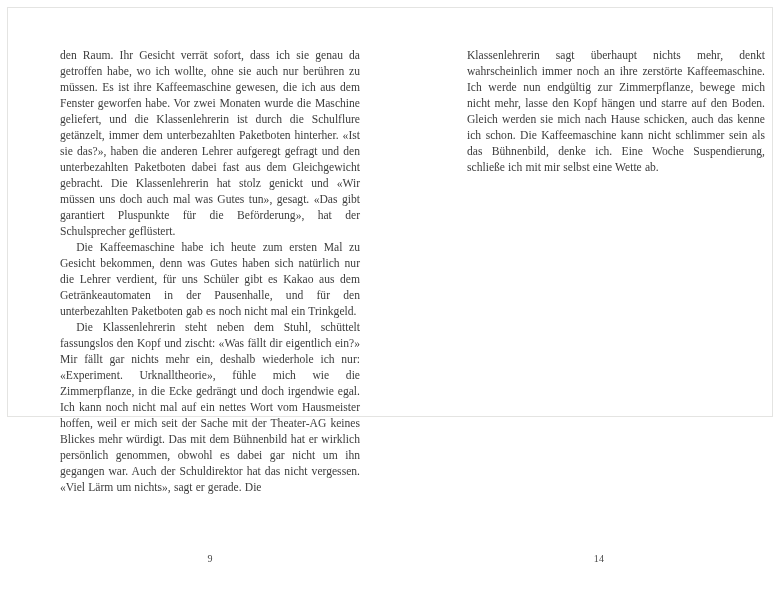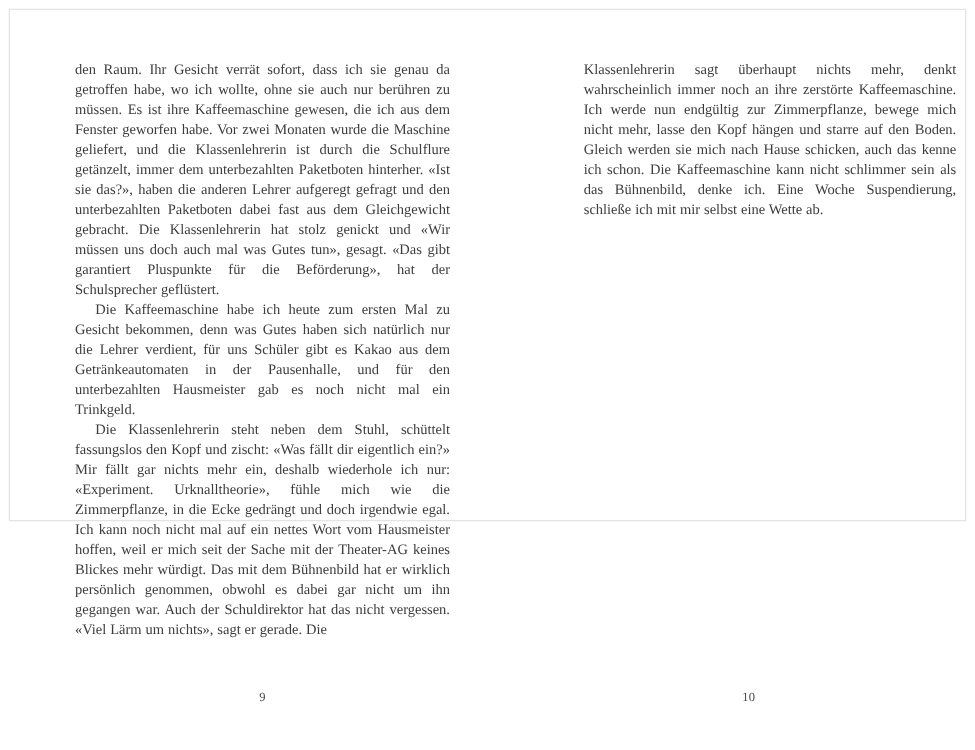--- a/index.html
+++ b/index.html
@@ -59,27 +59,27 @@
   </style>
 </head>
 <body>
 
 <div class="canvas">
   <div class="frame"></div>
 
   <div class="page page-left">
     <div class="page-text" lang="de">
       <p class="no-indent">den Raum. Ihr Gesicht verrät sofort, dass ich sie genau da getroffen habe, wo ich wollte, ohne sie auch nur berühren zu müssen. Es ist ihre Kaffeemaschine gewesen, die ich aus dem Fenster geworfen habe. Vor zwei Monaten wurde die Maschine geliefert, und die Klassenlehrerin ist durch die Schulflure getänzelt, immer dem unterbezahlten Paketboten hinterher. «Ist sie das?», haben die anderen Lehrer aufgeregt gefragt und den unterbezahlten Paketboten dabei fast aus dem Gleichgewicht gebracht. Die Klassenlehrerin hat stolz genickt und «Wir müssen uns doch auch mal was Gutes tun», gesagt. «Das gibt garantiert Pluspunkte für die Beförderung», hat der Schulsprecher geflüstert.</p>
-      <p>Die Kaffeemaschine habe ich heute zum ersten Mal zu Gesicht bekommen, denn was Gutes haben sich natürlich nur die Lehrer verdient, für uns Schüler gibt es Kakao aus dem Getränkeautomaten in der Pausenhalle, und für den unterbezahlten Hausmeister gab es noch nicht mal ein Trinkgeld.</p>
+      <p>Die Kaffeemaschine habe ich heute zum ersten Mal zu Gesicht bekommen, denn was Gutes haben sich natürlich nur die Lehrer verdient, für uns Schüler gibt es Kakao aus dem Getränkeautomaten in der Pausenhalle, und für den unterbezahlten Paketboten gab es noch nicht mal ein Trinkgeld.</p>
       <p>Die Klassenlehrerin steht neben dem Stuhl, schüttelt fassungslos den Kopf und zischt: «Was fällt dir eigentlich ein?» Mir fällt gar nichts mehr ein, deshalb wiederhole ich nur: «Experiment. Urknalltheorie», fühle mich wie die Zimmerpflanze, in die Ecke gedrängt und doch irgendwie egal. Ich kann noch nicht mal auf ein nettes Wort vom Hausmeister hoffen, weil er mich seit der Sache mit der Theater-AG keines Blickes mehr würdigt. Das mit dem Bühnenbild hat er wirklich persönlich genommen, obwohl es dabei gar nicht um ihn gegangen war. Auch der Schuldirektor hat das nicht vergessen. «Viel Lärm um nichts», sagt er gerade. Die</p>
     </div>
   </div>
 
   <div class="page-number page-number-left">9</div>
 
   <div class="page page-right">
     <div class="page-text" lang="de">
       <p class="no-indent">Klassenlehrerin sagt überhaupt nichts mehr, denkt wahrscheinlich immer noch an ihre zerstörte Kaffeemaschine. Ich werde nun endgültig zur Zimmerpflanze, bewege mich nicht mehr, lasse den Kopf hängen und starre auf den Boden. Gleich werden sie mich nach Hause schicken, auch das kenne ich schon. Die Kaffeemaschine kann nicht schlimmer sein als das Bühnenbild, denke ich. Eine Woche Suspendierung, schließe ich mit mir selbst eine Wette ab.</p>
     </div>
   </div>
 
-  <div class="page-number page-number-right">10</div>
+  <div class="page-number page-number-right">14</div>
 </div>
 
 </body></html>

